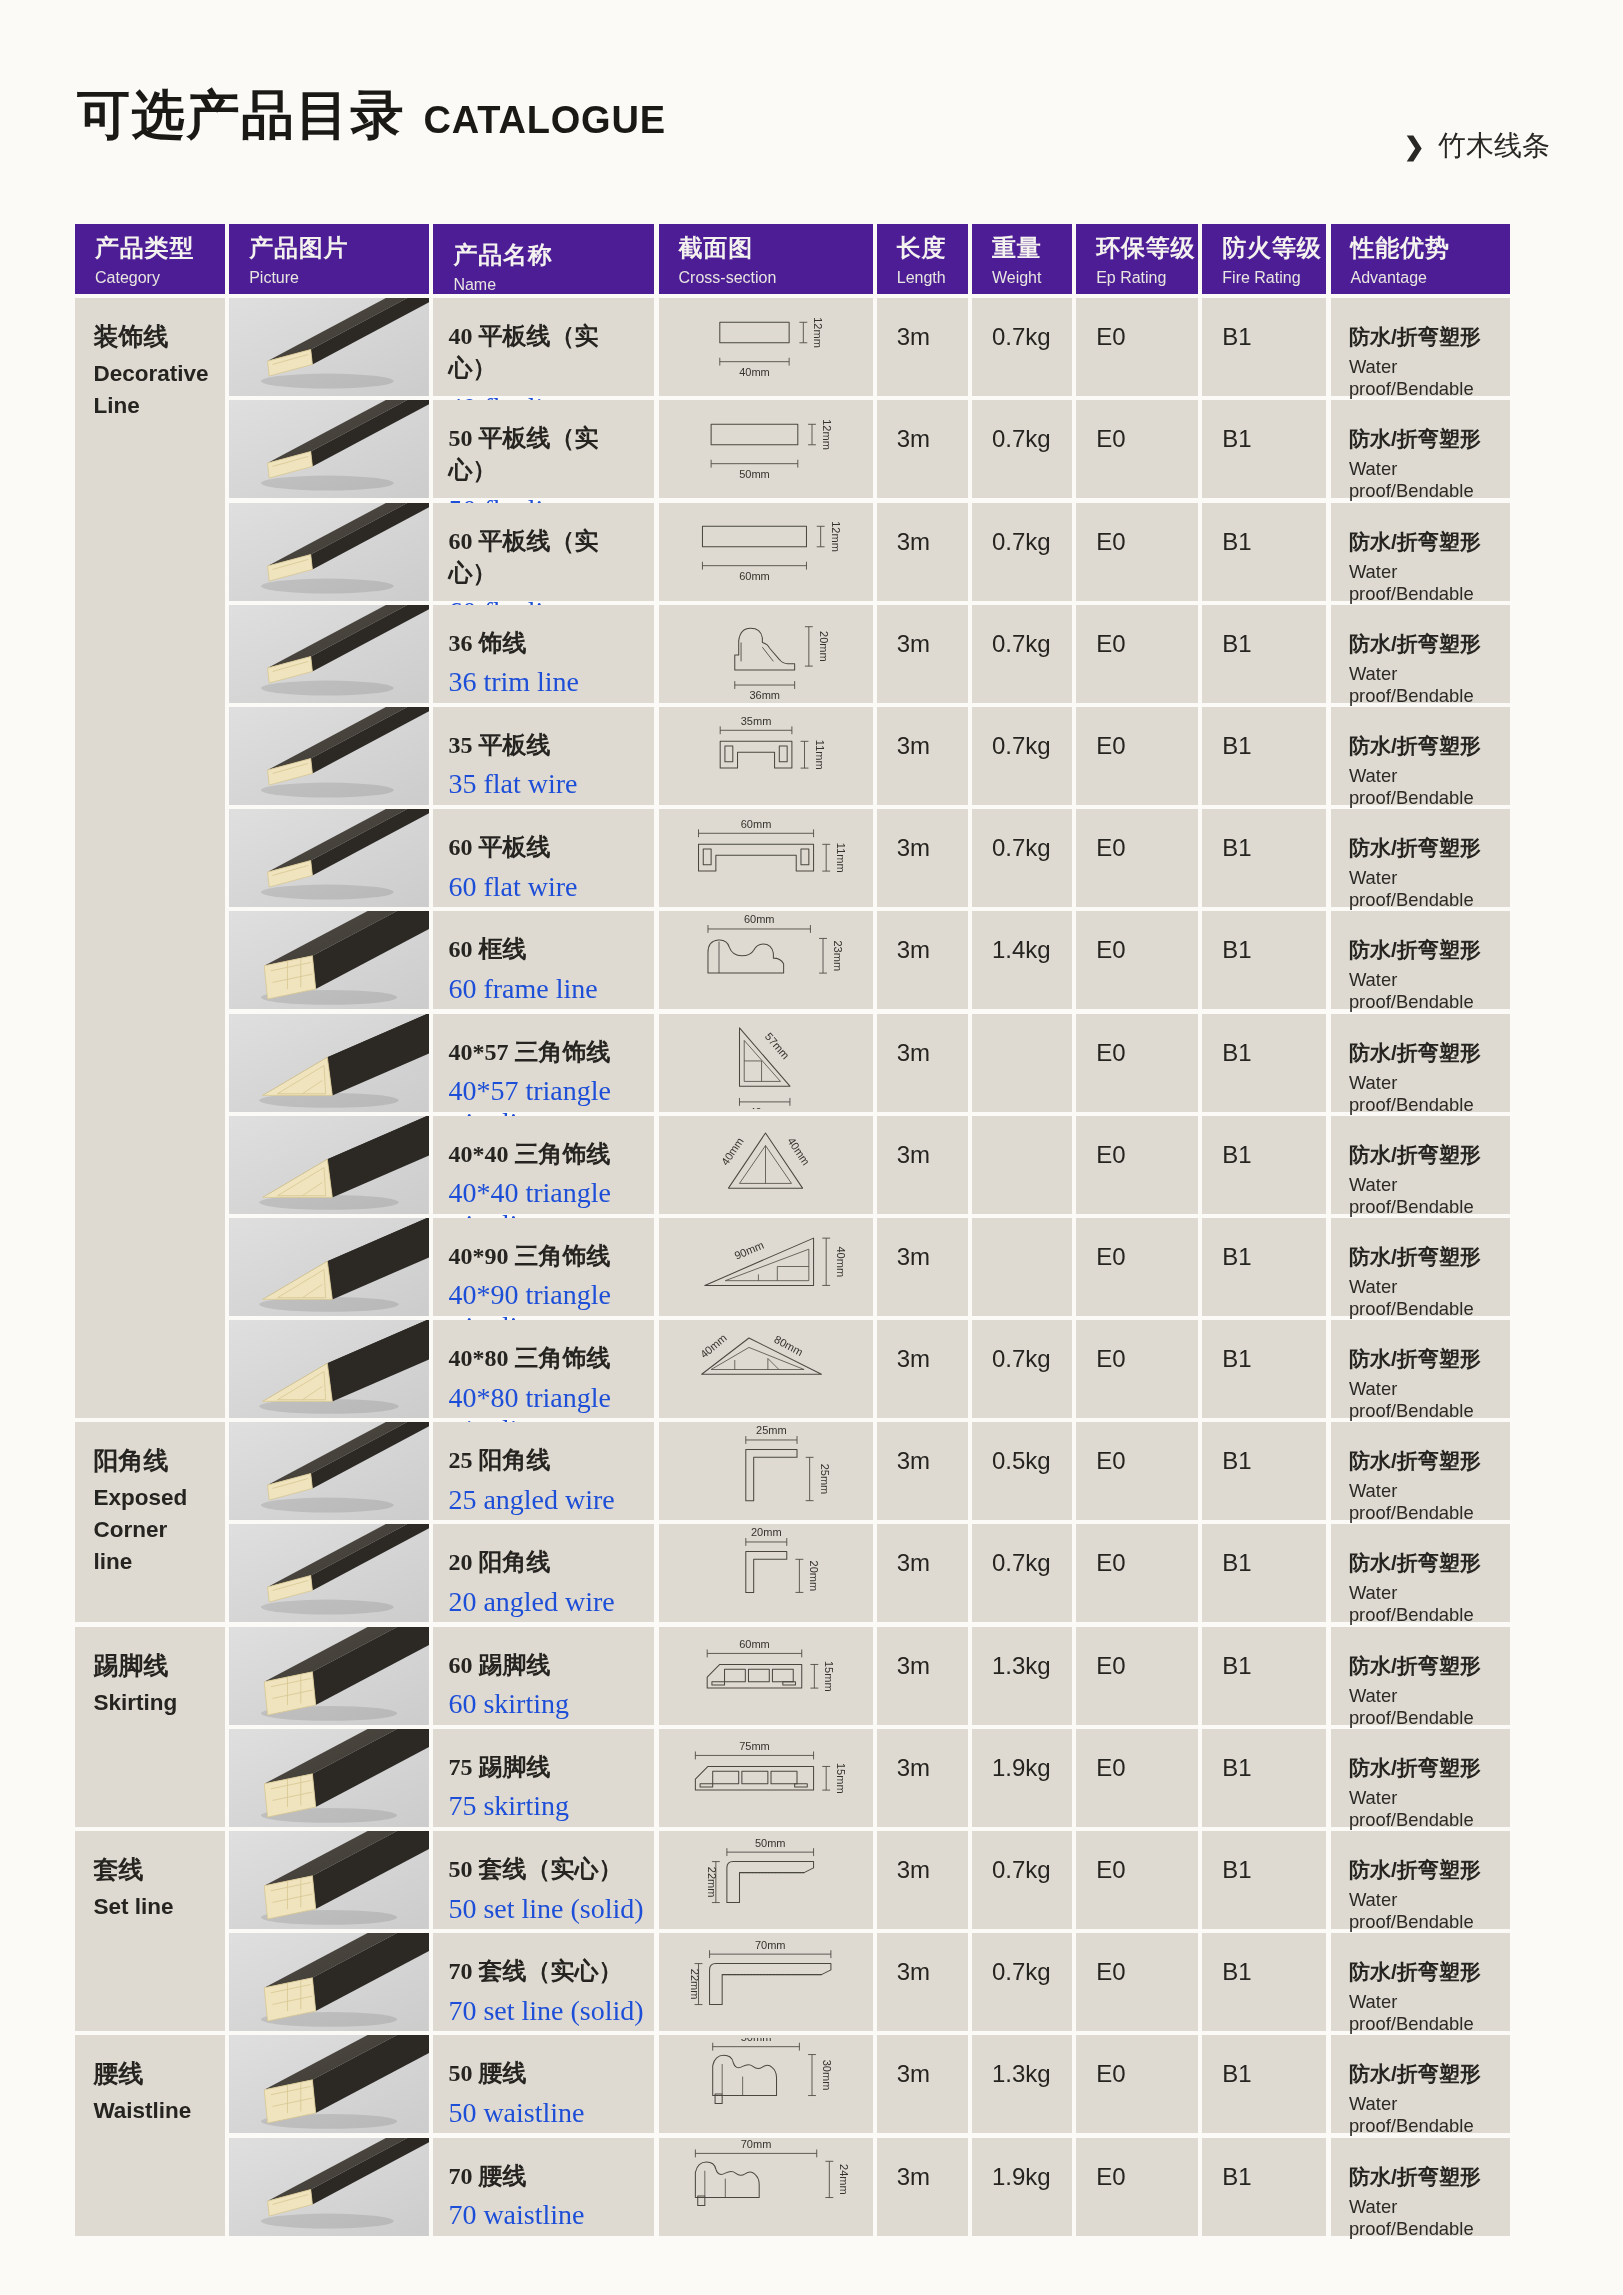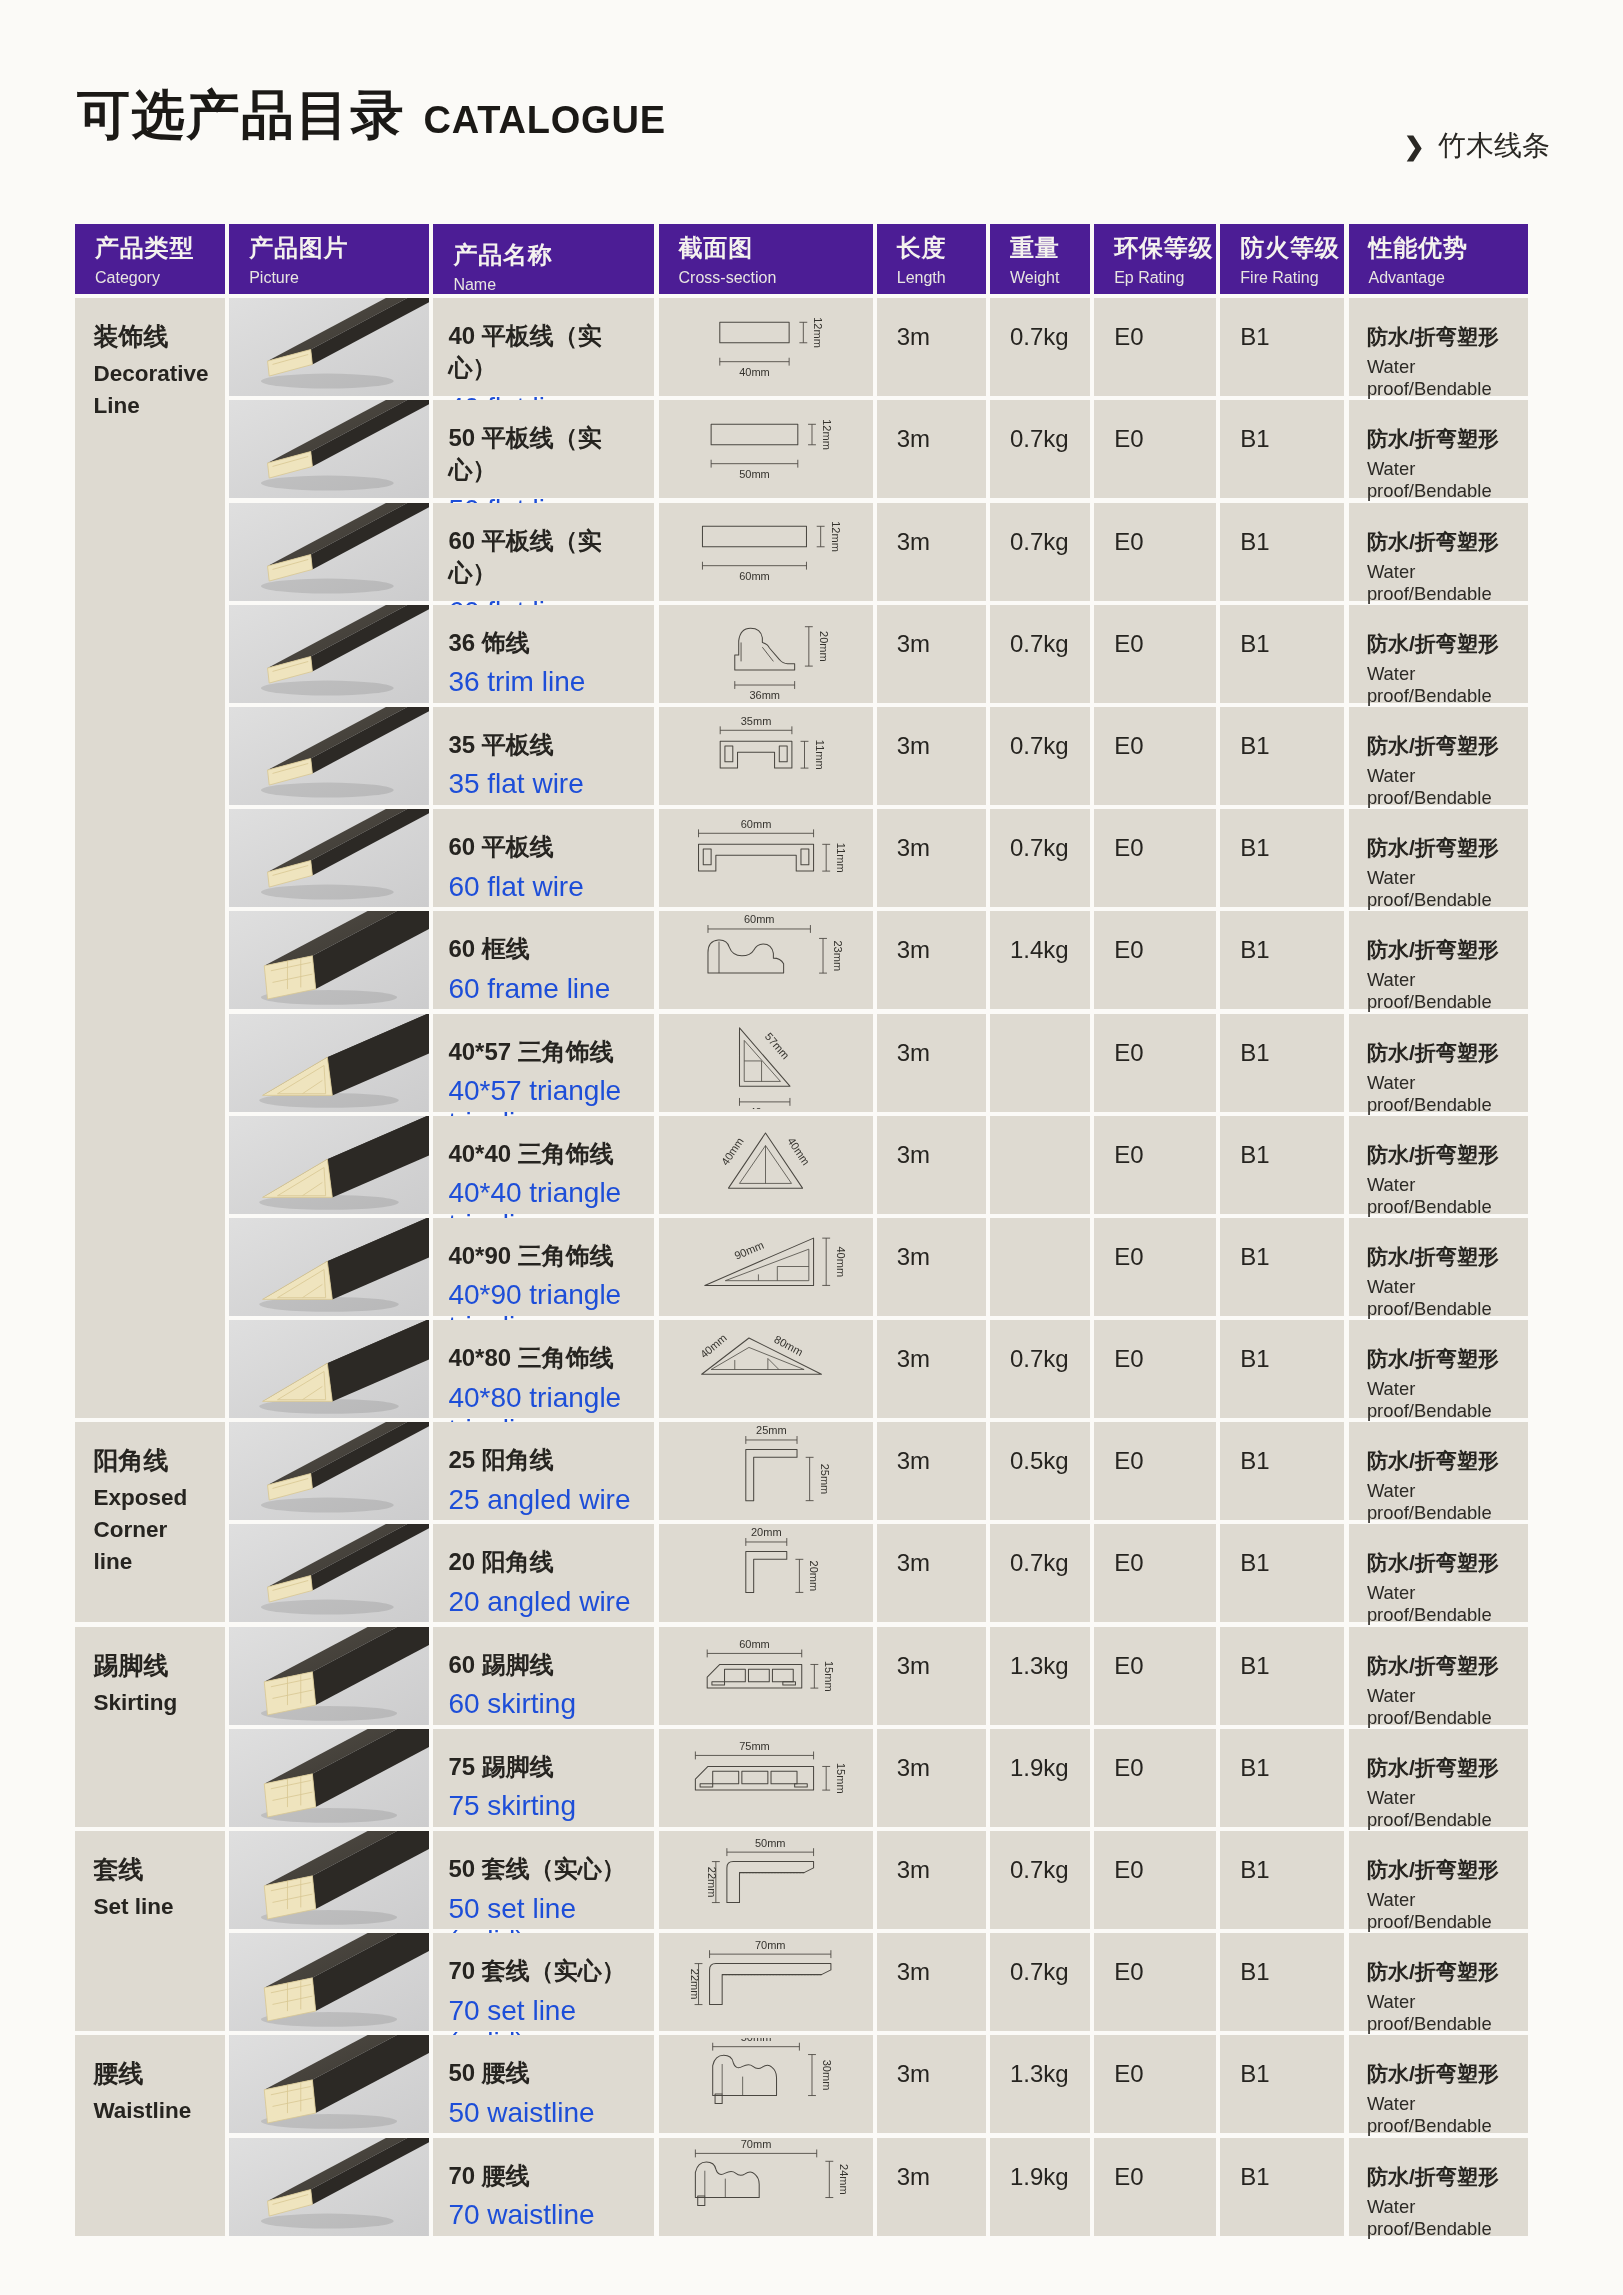--- a/index.html
+++ b/index.html
@@ -21,24 +21,24 @@
   .hcell .en{font-size:16px;margin-top:5px;color:#e8e6e1;}
   .group{display:flex;gap:4.2px;margin-bottom:4.2px;}
   .catcell{background:#dedad1;box-sizing:border-box;padding:22px 13.3px 0 18.4px;}
   .catcell .cn{font-size:25px;font-weight:700;margin-bottom:5px;}
   .catcell .en{font-size:22.5px;font-weight:700;line-height:1.42;}
   .rows{display:flex;flex-direction:column;gap:4.2px;}
   .row{display:flex;gap:4.2px;height:98px;}
   .cell{background:#dedad1;box-sizing:border-box;}
   
   .c0{width:150px;} .c1{width:200px;} .c2{width:221px;justify-content:flex-end;} .c3{width:214px;}
-  .c4{width:109px;} .c5{width:100px;} .c6{width:122px;} .c7{width:124px;} .c8{width:179px;}
+  .c4{width:91px;} .c5{width:100px;} .c6{width:122px;} .c7{width:124px;} .c8{width:179px;}
   .piccell{padding:0;overflow:hidden;background:#d6d6d7;}
   .piccell svg{display:block;}
-  .namecell{padding:22px 8.3px 0 15px;}
+  .namecell{padding:22px 8.3px 0 15px;font-family:Liberation Serif, serif;}
   .namecell .cn{font-size:24px;font-weight:700;margin-bottom:7.5px;}
   .namecell .en{font-size:28px;color:#1d4ed8;}
   .crosscell{display:flex;align-items:center;justify-content:center;}
   .valcell{padding:25px 5px 0 20px;font-size:24px;}
   .advcell{padding:25px 5px 0 18.4px;}
   .advcell .cn{font-size:21px;font-weight:700;margin-bottom:5px;}
   .advcell .en{font-size:18.4px;color:#2b2925;}
   .dimtxt{font-size:14px;fill:#35332e;font-family:"Liberation Sans",sans-serif;}
 </style>
 </head>

